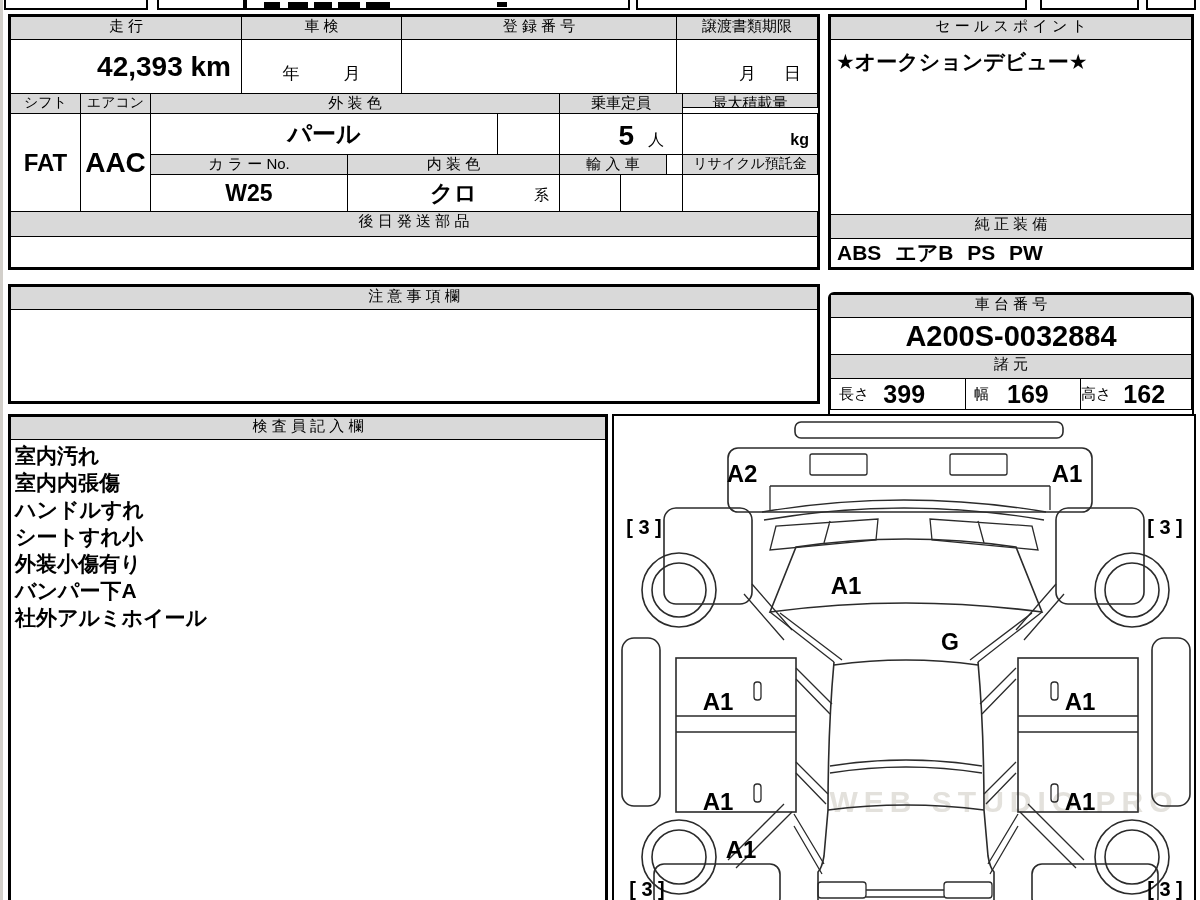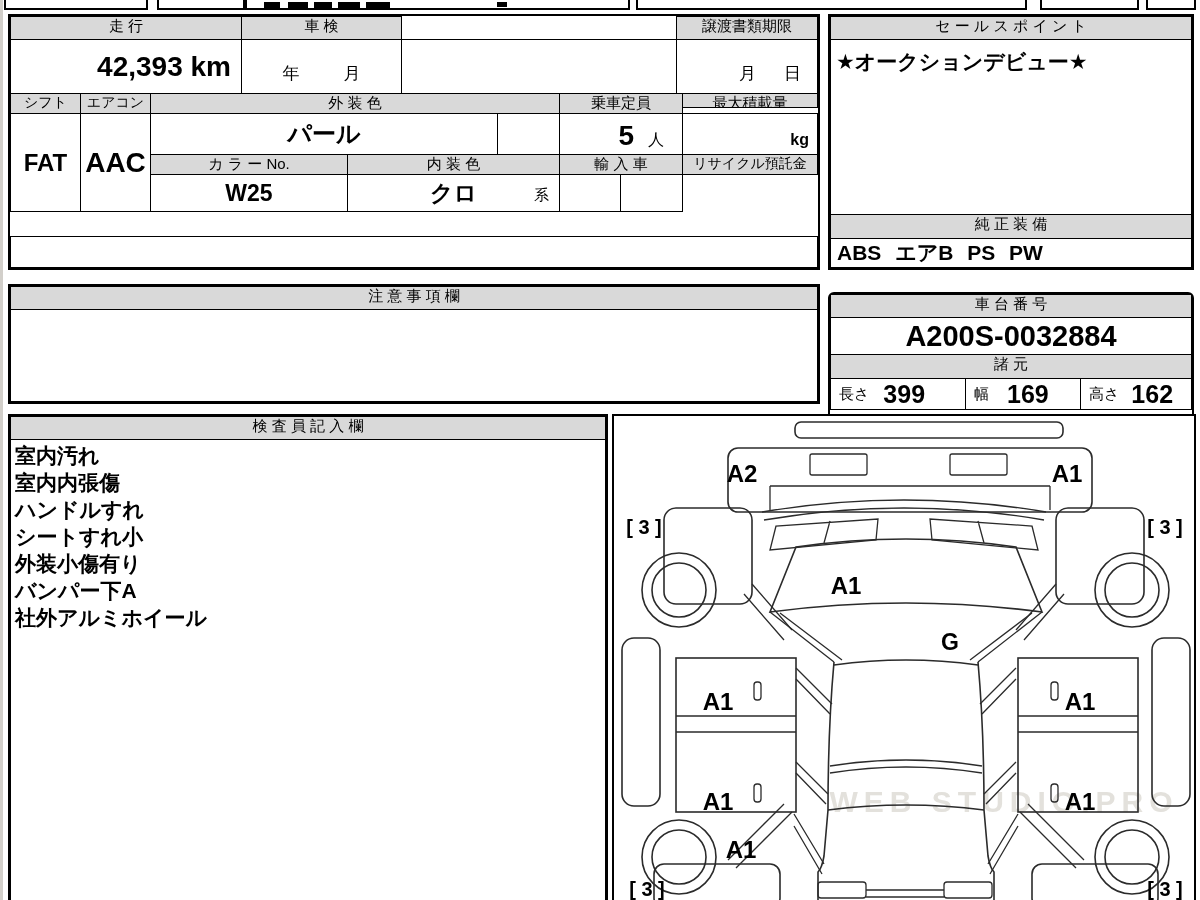--- a/index.html
+++ b/index.html
@@ -41,20 +41,21 @@
   <div class="blob" style="left:314px;width:18px;"></div>
   <div class="blob" style="left:338px;width:22px;"></div>
   <div class="blob" style="left:366px;width:24px;"></div>
   <div class="blob" style="left:497px;width:10px;height:5px;"></div>
 </div>
 
 <div class="tbl" style="left:8px;top:14px;width:812px;height:256px;">
 
   <div class="cell hd" style="left:0;top:0;width:232px;height:24px;"><span>走 行</span></div>
   <div class="cell hd" style="left:231px;top:0;width:161px;height:24px;"><span>車 検</span></div>
+  <div class="cell hd" style="left:391px;top:0;width:276px;height:24px;"><span>登 録 番 号</span></div>
   <div class="cell hd" style="left:666px;top:0;width:142px;height:24px;"><span>譲渡書類期限</span></div>
 
   <div class="cell" style="left:0;top:23px;width:232px;height:55px;display:flex;align-items:center;justify-content:flex-end;padding-right:10px;">
     <span class="bigval" style="font-size:28px;">42,393 km</span>
   </div>
   <div class="cell" style="left:231px;top:23px;width:161px;height:55px;display:flex;align-items:flex-end;justify-content:center;gap:44px;padding-bottom:8px;font-size:17px;">
     <span>年</span>
     <span>月</span>
   </div>
   <div class="cell" style="left:391px;top:23px;width:276px;height:55px;"></div>
@@ -85,35 +86,36 @@
     <span class="bigval" style="font-size:28px;">5</span>
     <span style="font-size:16px;">人</span>
   </div>
 
   <div class="cell" style="left:672px;top:97px;width:136px;height:42px;display:flex;align-items:flex-end;justify-content:flex-end;padding:0 8px 5px 0;font-size:16px;font-weight:bold;">
     <span>kg</span>
   </div>
 
   <div class="cell hd" style="left:140px;top:138px;width:198px;height:21px;"><span>カ ラ ー No.</span></div>
   <div class="cell hd" style="left:337px;top:138px;width:213px;height:21px;"><span>内 装 色</span></div>
-  <div class="cell hd" style="left:549px;top:138px;width:124px;height:21px;"><span>輸 入 車</span></div>
+  <div class="cell hd" style="left:549px;top:138px;width:108px;height:21px;"><span>輸 入 車</span></div>
   <div class="cell hd" style="left:672px;top:138px;width:136px;height:21px;font-size:14px;"><span>リサイクル預託金</span></div>
 
   <div class="cell val" style="left:140px;top:158px;width:198px;height:38px;font-size:23px;">
       <span>W25</span>
     </div>
   <div class="cell" style="left:337px;top:158px;width:213px;height:38px;">
     <div style="position:absolute;left:0;top:0;width:100%;height:100%;display:flex;align-items:center;justify-content:center;font-weight:bold;font-size:23px;">
         <span>クロ</span>
       </div>
     <span style="position:absolute;right:10px;bottom:6px;font-size:15px;">系</span>
   </div>
   <div class="cell" style="left:549px;top:158px;width:62px;height:38px;"></div>
   <div class="cell" style="left:610px;top:158px;width:63px;height:38px;"></div>
 
+  <div class="cell hd" style="left:0;top:195px;width:808px;height:26px;"><span>後 日 発 送 部 品</span></div>
   <div class="cell" style="left:0;top:220px;width:808px;height:32px;"></div>
 </div>
 
 <div class="tbl" style="left:828px;top:14px;width:366px;height:256px;">
   <div class="cell hd" style="left:0;top:0;width:362px;height:24px;"><span>セ ー ル ス ポ イ ン ト</span></div>
   <div class="cell" style="left:0;top:23px;width:362px;height:176px;padding:8px 5px;font-weight:bold;font-size:21px;">
     <span>★オークションデビュー★</span>
   </div>
   <div class="cell hd" style="left:0;top:198px;width:362px;height:25px;"><span>純 正 装 備</span></div>
   <div class="cell" style="left:0;top:222px;width:362px;height:30px;display:flex;align-items:center;padding-left:6px;font-weight:bold;font-size:21px;word-spacing:8px;">
@@ -133,21 +135,21 @@
     </div>
   <div class="cell hd" style="left:0;top:60px;width:362px;height:25px;"><span>諸 元</span></div>
   <div class="cell" style="left:0;top:84px;width:136px;height:32px;display:flex;align-items:center;padding-left:8px;gap:14px;">
     <span style="font-size:15px;">長さ</span>
     <span class="bigval" style="font-size:25px;">399</span>
   </div>
   <div class="cell" style="left:135px;top:84px;width:116px;height:32px;display:flex;align-items:center;padding-left:8px;gap:18px;">
     <span style="font-size:15px;">幅</span>
     <span class="bigval" style="font-size:25px;">169</span>
   </div>
-  <div class="cell" style="left:250px;top:84px;width:112px;height:32px;display:flex;align-items:center;padding-left:8px;gap:12px;">
+  <div class="cell" style="left:250px;top:84px;width:112px;height:32px;display:flex;align-items:center;gap:12px;">
     <span style="font-size:15px;">高さ</span>
     <span class="bigval" style="font-size:25px;">162</span>
   </div>
 </div>
 
 <div class="tbl" style="left:8px;top:414px;width:600px;height:492px;">
   <div class="cell hd" style="left:0;top:0;width:596px;height:24px;"><span>検 査 員 記 入 欄</span></div>
   <div class="cell" style="left:0;top:23px;width:596px;height:465px;padding:2px 0 0 4px;font-weight:bold;font-size:21px;line-height:27px;">
     <div>室内汚れ</div>
     <div>室内内張傷</div>

